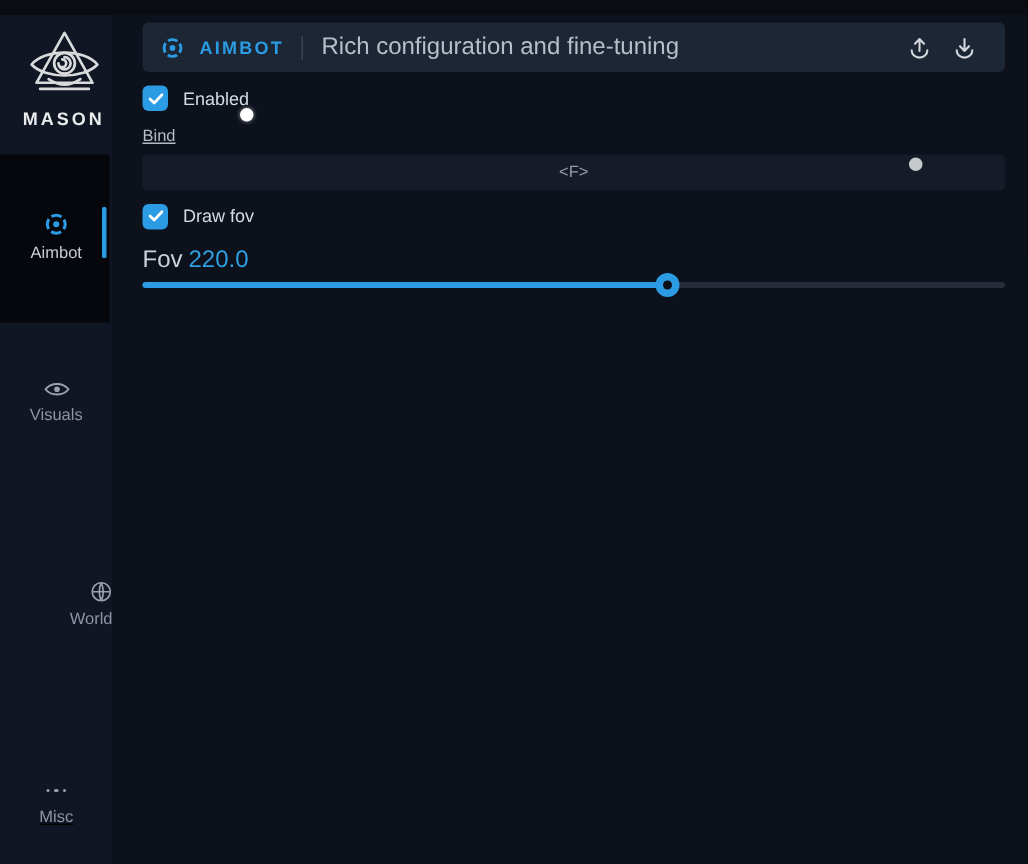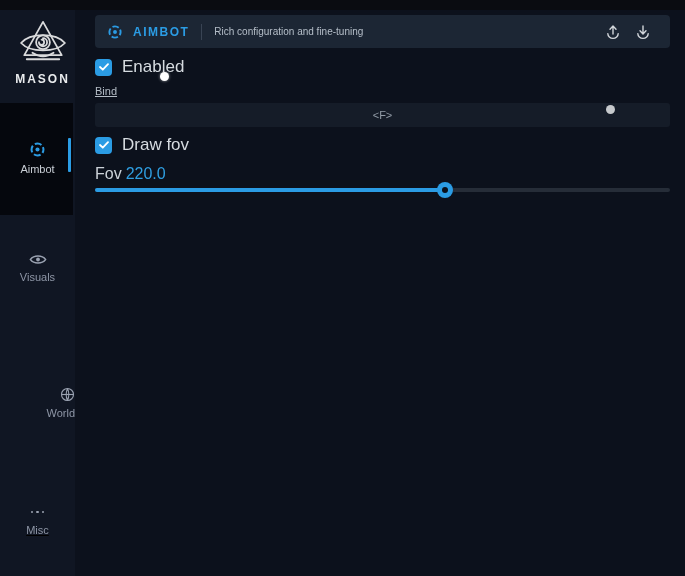--- a/index.html
+++ b/index.html
@@ -20,43 +20,43 @@
 
   .active-block{ position:absolute; left:0; top:93px; width:73px; height:112px; background:#05070d; }
   .accent-bar{ position:absolute; left:68px; top:128px; width:3px; height:34px; background:#2b9ce4; border-radius:1px; }
 
   .nav-item{ position:absolute; left:0; width:75px; display:flex; flex-direction:column; align-items:center; gap:5px; cursor:pointer; }
   .nav-item .lbl{ font-size:11px; color:#8e96a6; }
   .nav-item.active .lbl{ color:#c9ced5; }
   .nav-aimbot{ top:131px; }
   .nav-visuals{ top:243px; }
   .nav-world{ top:377px;align-items:flex-end; }
-  .nav-misc{ top:495px;text-decoration:underline; }
+  .nav-misc{ top:510px;text-decoration:underline; }
   .dots{ display:flex; gap:3px; height:14px; align-items:center; }
   .dots i{ width:2.5px; height:2.5px; border-radius:50%; background:#9aa2b1; }
 
   
   .main{ position:absolute; left:75px; top:10px; width:610px; height:566px; background:#0c111c; }
 
   .header{
     position:absolute; left:20px; top:5px; width:575px; height:33px;
     background:#1c2634; border-radius:4px; display:flex; align-items:center; padding:0 12px;
   }
   .hdr-title{ margin-left:10px; font-size:12px; font-weight:bold; letter-spacing:1.5px; color:#2b9ce4; }
   .hdr-divider{ width:1px; height:16px; background:#394454; margin:0 12px; }
-  .hdr-subtitle{ font-size:10px; color:#b6bfc9; }
+  .hdr-subtitle{ font-size:16px; color:#b6bfc9; }
   .hdr-spacer{ flex:1; }
   .hdr-icon{ padding:2px 7px; cursor:pointer; display:flex; align-items:center; }
 
   .row{ position:absolute; left:20px; display:flex; align-items:center; }
   .checkbox{
     width:17px; height:17px; border-radius:4px; background:#2b9ce4;
     display:flex; align-items:center; justify-content:center; cursor:pointer; flex:none;
   }
-  .chk-label{ margin-left:10px; font-size:17px; color:#d6dbe0; }
+  .chk-label{ margin-left:10px; font-size:12px; color:#d6dbe0; }
 
   .row-enabled{ top:47px; }
   .bind-label{ position:absolute; left:20px; top:75px; font-size:11px; color:#b4bcc5;text-decoration:underline; }
   .bind-input{
     position:absolute; left:20px; top:93px; width:575px; height:24px;
     background:#151c28; border-radius:3px; display:flex; align-items:center; justify-content:center;
     cursor:pointer;
   }
   .bind-value{ font-size:11px; color:#929ca7; }
 

